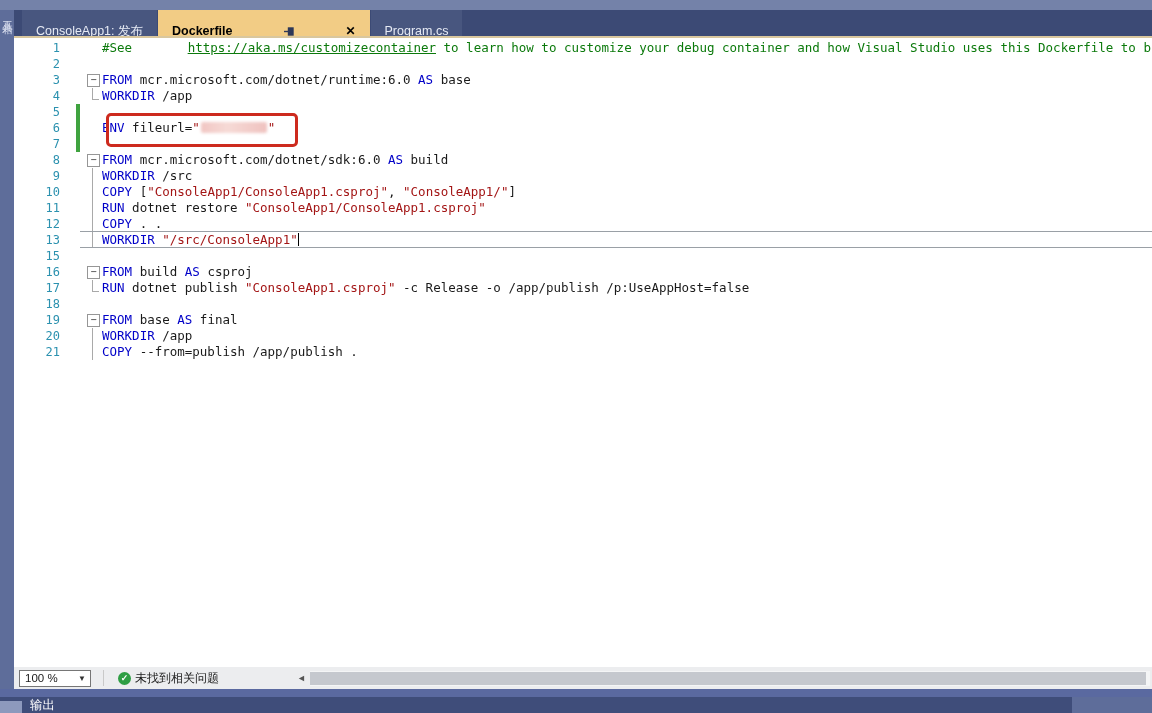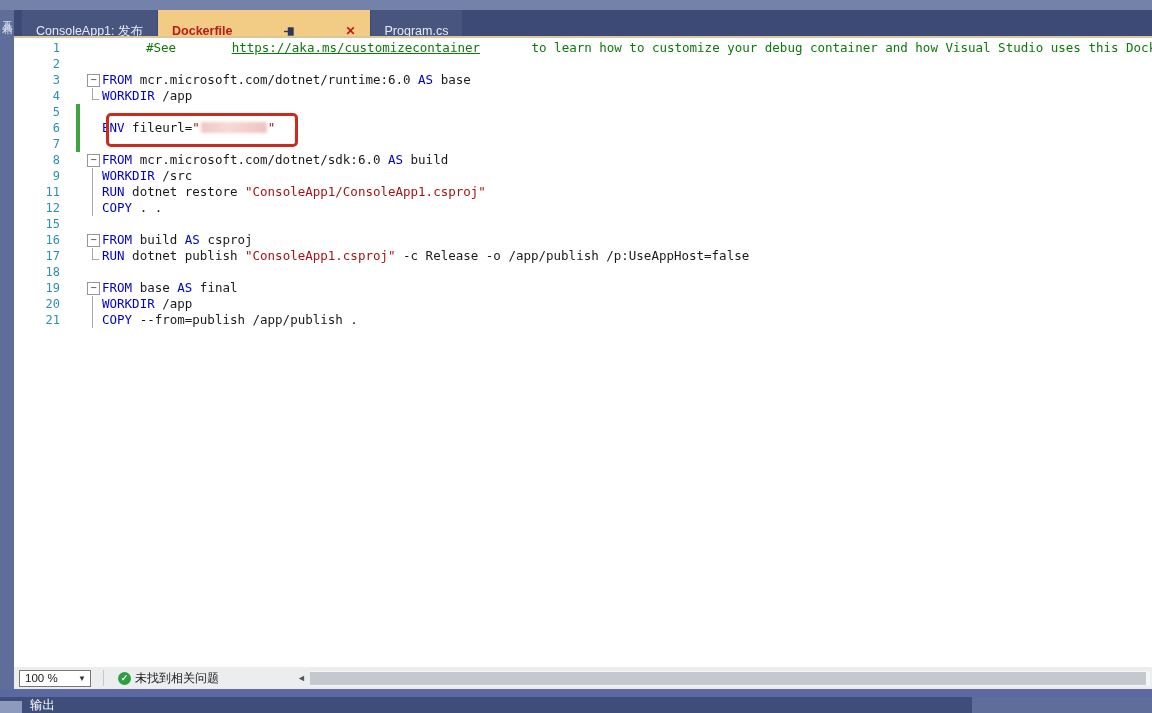--- a/index.html
+++ b/index.html
@@ -10,21 +10,21 @@
   .left-rail{position:absolute;left:0;top:0;width:14px;height:713px;background:#5e6d9a;}
   .toolbox-tab{position:absolute;left:1px;top:12px;writing-mode:vertical-rl;
                font-size:10.5px;letter-spacing:2px;color:#d7dcec;cursor:pointer;}
   .top-strip{position:absolute;left:0;top:0;width:1152px;height:10px;background:#7482a9;}
 
   
   .tab-row{position:absolute;left:14px;top:10px;width:1138px;height:42px;background:#3c4a75;
            display:flex;align-items:stretch;padding-left:8px;box-sizing:border-box;}
   .tab{display:flex;align-items:center;padding:0 14px;font-size:12.5px;margin-right:1px;
        color:#e6eaf4;background:#48567f;white-space:nowrap;cursor:default;}
-  .tab.active{background:#f2cc85;color:#b91c1c;font-weight:bold;gap:40px;}
+  .tab.active{background:#f2cc85;color:#000000;font-weight:bold;gap:40px;}
   .tab .pin-icon{margin-left:12px;display:inline-flex;cursor:pointer;}
   .tab .close-icon{margin-left:10px;font-weight:bold;font-size:12px;cursor:pointer;}
   .gold-line{position:absolute;left:14px;top:36px;width:1138px;height:2px;background:#d9c79e;}
 
   
   .editor{position:absolute;left:14px;top:38px;width:1138px;height:629px;background:#ffffff;
           overflow:hidden;padding-top:2px;box-sizing:border-box;}
   .code-row{position:relative;display:flex;height:16px;line-height:16px;white-space:pre;
             font-family:"DejaVu Sans Mono","Liberation Mono",monospace;font-size:12.5px;}
   .ln{flex:none;width:46px;text-align:right;padding-right:14px;color:#2b91af;font-size:12px;}
@@ -32,21 +32,21 @@
   .cb.on{background:#3fa33f;}
   .fold{flex:none;width:16px;position:relative;}
   .fold .box{position:absolute;left:1px;top:2px;width:11px;height:11px;border:1px solid #969696;
              background:#fff;color:#444;font-size:10px;line-height:9px;text-align:center;cursor:pointer;}
   .fold .guide{position:absolute;left:6px;top:0;bottom:0;width:1px;background:#a9a9a9;}
   .fold .guide-end{position:absolute;left:6px;top:0;width:6px;height:11px;
                    border-left:1px solid #a9a9a9;border-bottom:1px solid #a9a9a9;}
   .code{flex:1;color:#1a1a1a;}
   .tk-kw{color:#0000c8;}
   .tk-str{color:#a31515;}
-  .tk-cm{color:#0c7a0c;margin-left:44px;}
+  .tk-cm{color:#0c7a0c;}
   .tk-url{color:#0c7a0c;text-decoration:underline;padding-left:48px;}
   .tk-redact{display:inline-block;width:66px;height:11px;margin:0 1px;vertical-align:-1px;
              background:linear-gradient(90deg,#f1c6c3,#f6dad6 40%,#efc2bf);filter:blur(1.5px);border-radius:2px;}
   .caret{display:inline-block;width:1px;height:13px;background:#000;vertical-align:-2px;}
   .code-row.current::after{content:'';position:absolute;left:66px;right:0;top:-1px;bottom:0;
             border-top:1px solid #9aa0a6;border-bottom:1px solid #9aa0a6;pointer-events:none;}
   .red-box{position:absolute;left:92px;top:-7px;width:186px;height:28px;border:3px solid #cd2a1e;
            border-radius:5px;pointer-events:none;z-index:2;}
 
   
@@ -59,21 +59,21 @@
   .status-sep{flex:none;width:1px;height:16px;background:#c9c9c9;margin-left:12px;}
   .check-icon{flex:none;margin-left:14px;width:13px;height:13px;border-radius:50%;background:#2e9e44;
               color:#fff;font-size:9px;line-height:13px;text-align:center;font-weight:bold;}
   .status-msg{margin-left:4px;white-space:nowrap;}
   .scroll-left-arrow{flex:none;margin-left:78px;font-size:9px;color:#555;cursor:pointer;}
   .scroll-track{flex:1;height:15px;margin:0 2px 0 4px;background:#f4f5f6;position:relative;cursor:pointer;}
   .scroll-thumb{position:absolute;left:0;top:1px;right:4px;height:13px;background:#c5c8ce;}
 
   
   .bottom-gap{position:absolute;left:0;top:689px;width:1152px;height:8px;background:#5a69a0;}
-  .output-strip{position:absolute;left:0;top:697px;width:972px;height:16px;background:#3f4d7a;
+  .output-strip{position:absolute;left:0;top:697px;width:1072px;height:16px;background:#3f4d7a;
                 color:#fff;font-size:12.5px;display:flex;align-items:center;cursor:pointer;}
   .output-corner{flex:none;width:22px;height:12px;margin-right:8px;background:#8d99bd;align-self:flex-end;}
 </style>
 </head>
 <body>
 
 <div class="window">
 
   <div class="left-rail">
     <div class="toolbox-tab">工具箱</div>
@@ -108,22 +108,24 @@
     <div id="code-lines">
         <div class="code-row"><span class="ln">1</span><span class="cb"></span><span class="fold"></span><span class="code"><span class="tk-cm">#See </span><span class="tk-url">https://aka.ms/customizecontainer</span><span class="tk-cm"> to learn how to customize your debug container and how Visual Studio uses this Dockerfile to build your images</span></span></div>
         <div class="code-row"><span class="ln">2</span><span class="cb"></span><span class="fold"></span><span class="code"></span></div>
         <div class="code-row"><span class="ln">3</span><span class="cb"></span><span class="fold"><span class="box">−</span></span><span class="code"><span class="tk-kw">FROM</span><span class="tk-pl"> mcr.microsoft.com/dotnet/runtime:6.0 </span><span class="tk-kw">AS</span><span class="tk-pl"> base</span></span></div>
         <div class="code-row"><span class="ln">4</span><span class="cb"></span><span class="fold"><span class="guide-end"></span></span><span class="code"><span class="tk-kw">WORKDIR</span><span class="tk-pl"> /app</span></span></div>
         <div class="code-row"><span class="ln">5</span><span class="cb on"></span><span class="fold"></span><span class="code"></span></div>
         <div class="code-row"><span class="ln">6</span><span class="cb on"></span><span class="fold"></span><span class="code"><span class="tk-kw">ENV</span><span class="tk-pl"> fileurl=</span><span class="tk-str">"</span><span class="tk-redact" style="width: 66px;"></span><span class="tk-str">"</span></span><div class="red-box"></div></div>
         <div class="code-row"><span class="ln">7</span><span class="cb on"></span><span class="fold"></span><span class="code"></span></div>
         <div class="code-row"><span class="ln">8</span><span class="cb"></span><span class="fold"><span class="box">−</span></span><span class="code"><span class="tk-kw">FROM</span><span class="tk-pl"> mcr.microsoft.com/dotnet/sdk:6.0 </span><span class="tk-kw">AS</span><span class="tk-pl"> build</span></span></div>
         <div class="code-row"><span class="ln">9</span><span class="cb"></span><span class="fold"><span class="guide"></span></span><span class="code"><span class="tk-kw">WORKDIR</span><span class="tk-pl"> /src</span></span></div>
+        <div class="code-row"><span class="ln">10</span><span class="cb"></span><span class="fold"><span class="guide"></span></span><span class="code"><span class="tk-kw">COPY</span><span class="tk-pl"> [</span><span class="tk-str">"ConsoleApp1/ConsoleApp1.csproj"</span><span class="tk-pl">, </span><span class="tk-str">"ConsoleApp1/"</span><span class="tk-pl">]</span></span></div>
         <div class="code-row"><span class="ln">11</span><span class="cb"></span><span class="fold"><span class="guide"></span></span><span class="code"><span class="tk-kw">RUN</span><span class="tk-pl"> dotnet restore </span><span class="tk-str">"ConsoleApp1/ConsoleApp1.csproj"</span></span></div>
         <div class="code-row"><span class="ln">12</span><span class="cb"></span><span class="fold"><span class="guide"></span></span><span class="code"><span class="tk-kw">COPY</span><span class="tk-pl"> . .</span></span></div>
+        <div class="code-row current"><span class="ln">13</span><span class="cb"></span><span class="fold"><span class="guide"></span></span><span class="code"><span class="tk-kw">WORKDIR</span><span class="tk-pl"> </span><span class="tk-str">"/src/ConsoleApp1"</span><span class="caret"></span></span></div>
         <div class="code-row"><span class="ln">15</span><span class="cb"></span><span class="fold"></span><span class="code"></span></div>
         <div class="code-row"><span class="ln">16</span><span class="cb"></span><span class="fold"><span class="box">−</span></span><span class="code"><span class="tk-kw">FROM</span><span class="tk-pl"> build </span><span class="tk-kw">AS</span><span class="tk-pl"> csproj</span></span></div>
         <div class="code-row"><span class="ln">17</span><span class="cb"></span><span class="fold"><span class="guide-end"></span></span><span class="code"><span class="tk-kw">RUN</span><span class="tk-pl"> dotnet publish </span><span class="tk-str">"ConsoleApp1.csproj"</span><span class="tk-pl"> -c Release -o /app/publish /p:UseAppHost=false</span></span></div>
         <div class="code-row"><span class="ln">18</span><span class="cb"></span><span class="fold"></span><span class="code"></span></div>
         <div class="code-row"><span class="ln">19</span><span class="cb"></span><span class="fold"><span class="box">−</span></span><span class="code"><span class="tk-kw">FROM</span><span class="tk-pl"> base </span><span class="tk-kw">AS</span><span class="tk-pl"> final</span></span></div>
         <div class="code-row"><span class="ln">20</span><span class="cb"></span><span class="fold"><span class="guide"></span></span><span class="code"><span class="tk-kw">WORKDIR</span><span class="tk-pl"> /app</span></span></div>
         <div class="code-row"><span class="ln">21</span><span class="cb"></span><span class="fold"><span class="guide"></span></span><span class="code"><span class="tk-kw">COPY</span><span class="tk-pl"> --from=publish /app/publish .</span></span></div>
       </div>
   </div>
 

